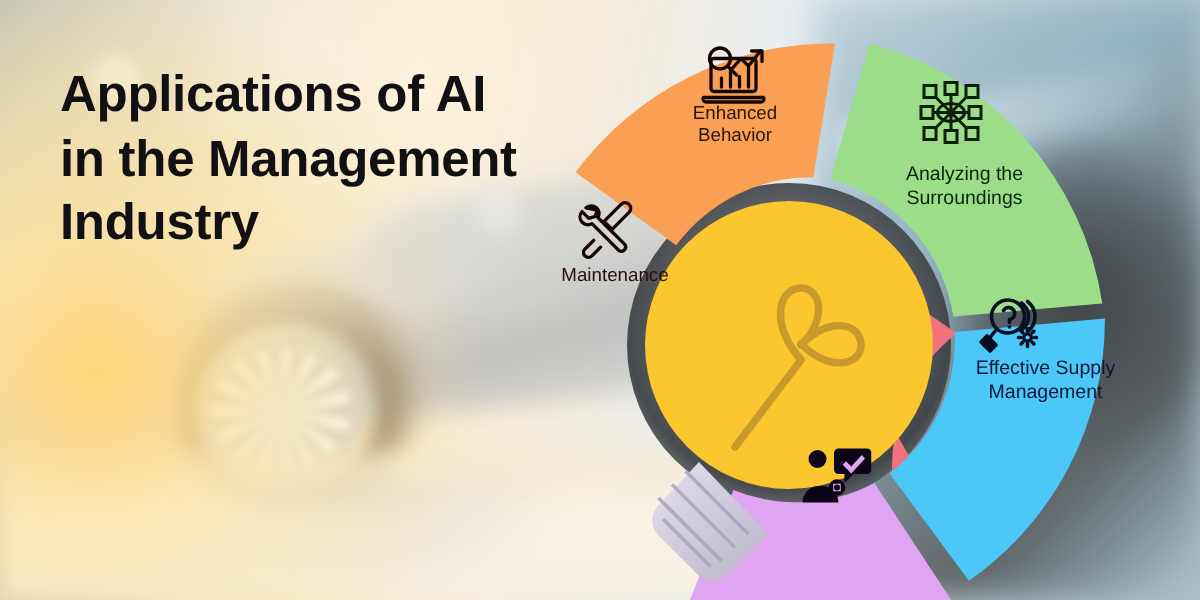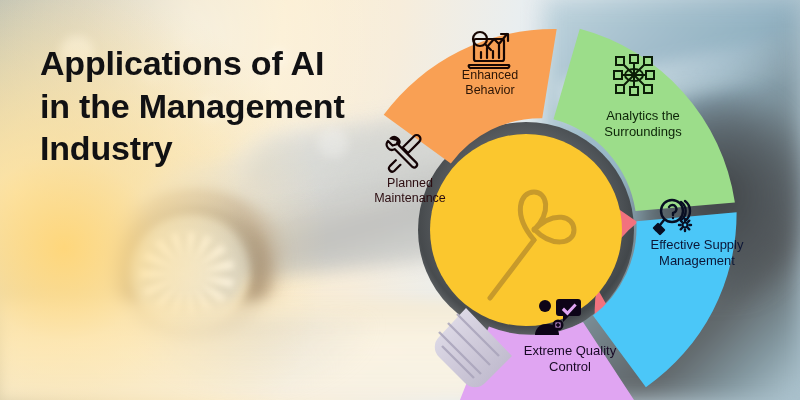--- a/index.html
+++ b/index.html
@@ -288,37 +288,32 @@
       <path d="M2 40 a11 11 0 0 1 11 -11 h2 a11 11 0 0 1 11 11 Z"></path>
       <path d="M26 4 h19 a3 3 0 0 1 3 3 v11 a3 3 0 0 1 -3 3 h-9 l-6 6 v-6 h-4 a3 3 0 0 1 -3 -3 V7 a3 3 0 0 1 3 -3 Z"></path>
       <path d="M31 12.5 l3.5 3.5 l7 -7.6 l2.2 2.2 l-9.2 10 l-5.7 -5.7 Z" fill="#E0A5F2"></path>
       <circle cx="25" cy="30" r="5.5"></circle>
       <path d="M22.5 27.5 h5 v5 h-5 Z" fill="#E0A5F2"></path>
       <circle cx="25" cy="30" r="2" fill="#0D0417"></circle>
     </svg>
   </div>
 
   <div class="seg-label lbl-maint" style="color: rgb(43, 12, 16);">
-    <div>Planned</div>
     <div>Maintenance</div>
   </div>
 
   <div class="seg-label lbl-behavior" style="color: rgb(43, 20, 5);">
     <div>Enhanced</div>
     <div>Behavior</div>
   </div>
 
   <div class="seg-label lbl-surround" style="color: rgb(13, 36, 8);">
-    <div>Analytics the</div>
+    <div>Analyzing the</div>
     <div>Surroundings</div>
   </div>
 
   <div class="seg-label lbl-supply" style="color: rgb(12, 22, 54);">
     <div>Effective Supply</div>
     <div>Management</div>
   </div>
 
-  <div class="seg-label lbl-quality" style="color: rgb(25, 10, 38);">
-    <div>Extreme Quality</div>
-    <div>Control</div>
-  </div>
 
 </div>
 
 </body></html>

